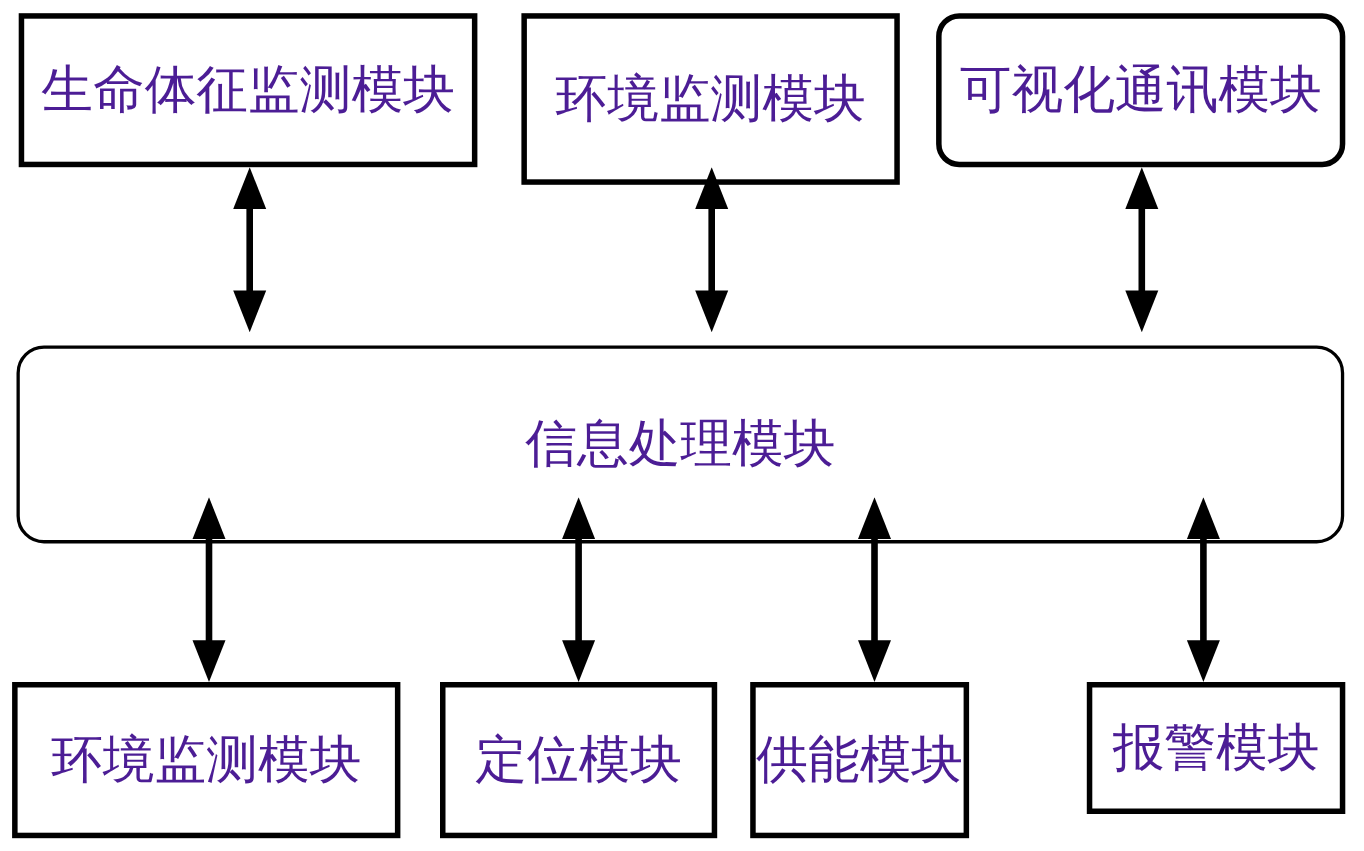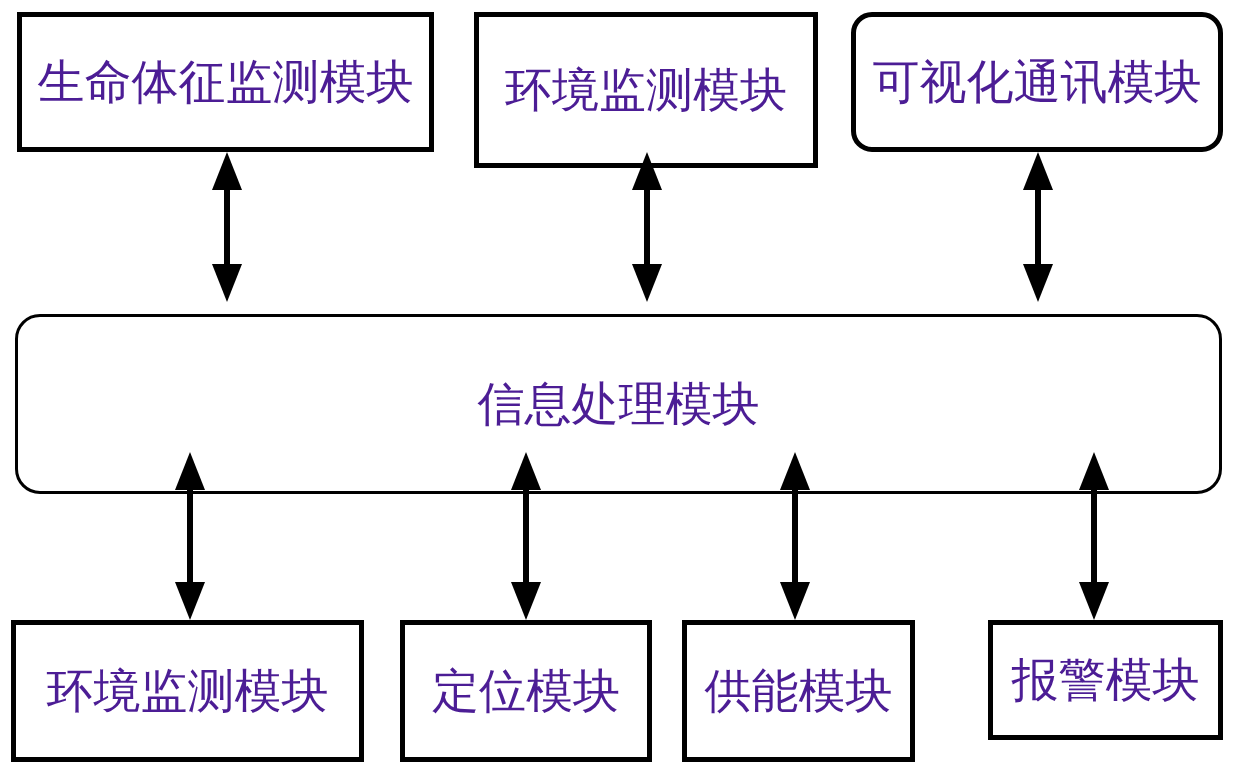--- a/index.html
+++ b/index.html
@@ -62,21 +62,21 @@
   </div>
 
   <div class="node" style="left:11px; top:620px; width:353px; height:142px;">
     <span>环境监测模块</span>
   </div>
 
   <div class="node" style="left:400px; top:620px; width:252px; height:142px;">
     <span>定位模块</span>
   </div>
 
-  <div class="node" style="left:682px; top:620px; width:233px; height:142px;">
+  <div class="node" style="left:682px; top:620px; width:199px; height:142px;">
     <span>供能模块</span>
   </div>
 
   <div class="node" style="left:988px; top:620px; width:235px; height:120px;">
     <span>报警模块</span>
   </div>
 
   <svg class="arrow" style="left:211px; top:152px;" width="32" height="150" viewBox="0 0 32 150">
     <polygon points="16,0 1,38 31,38"></polygon>
     <rect x="13" y="32" width="6" height="86"></rect>

